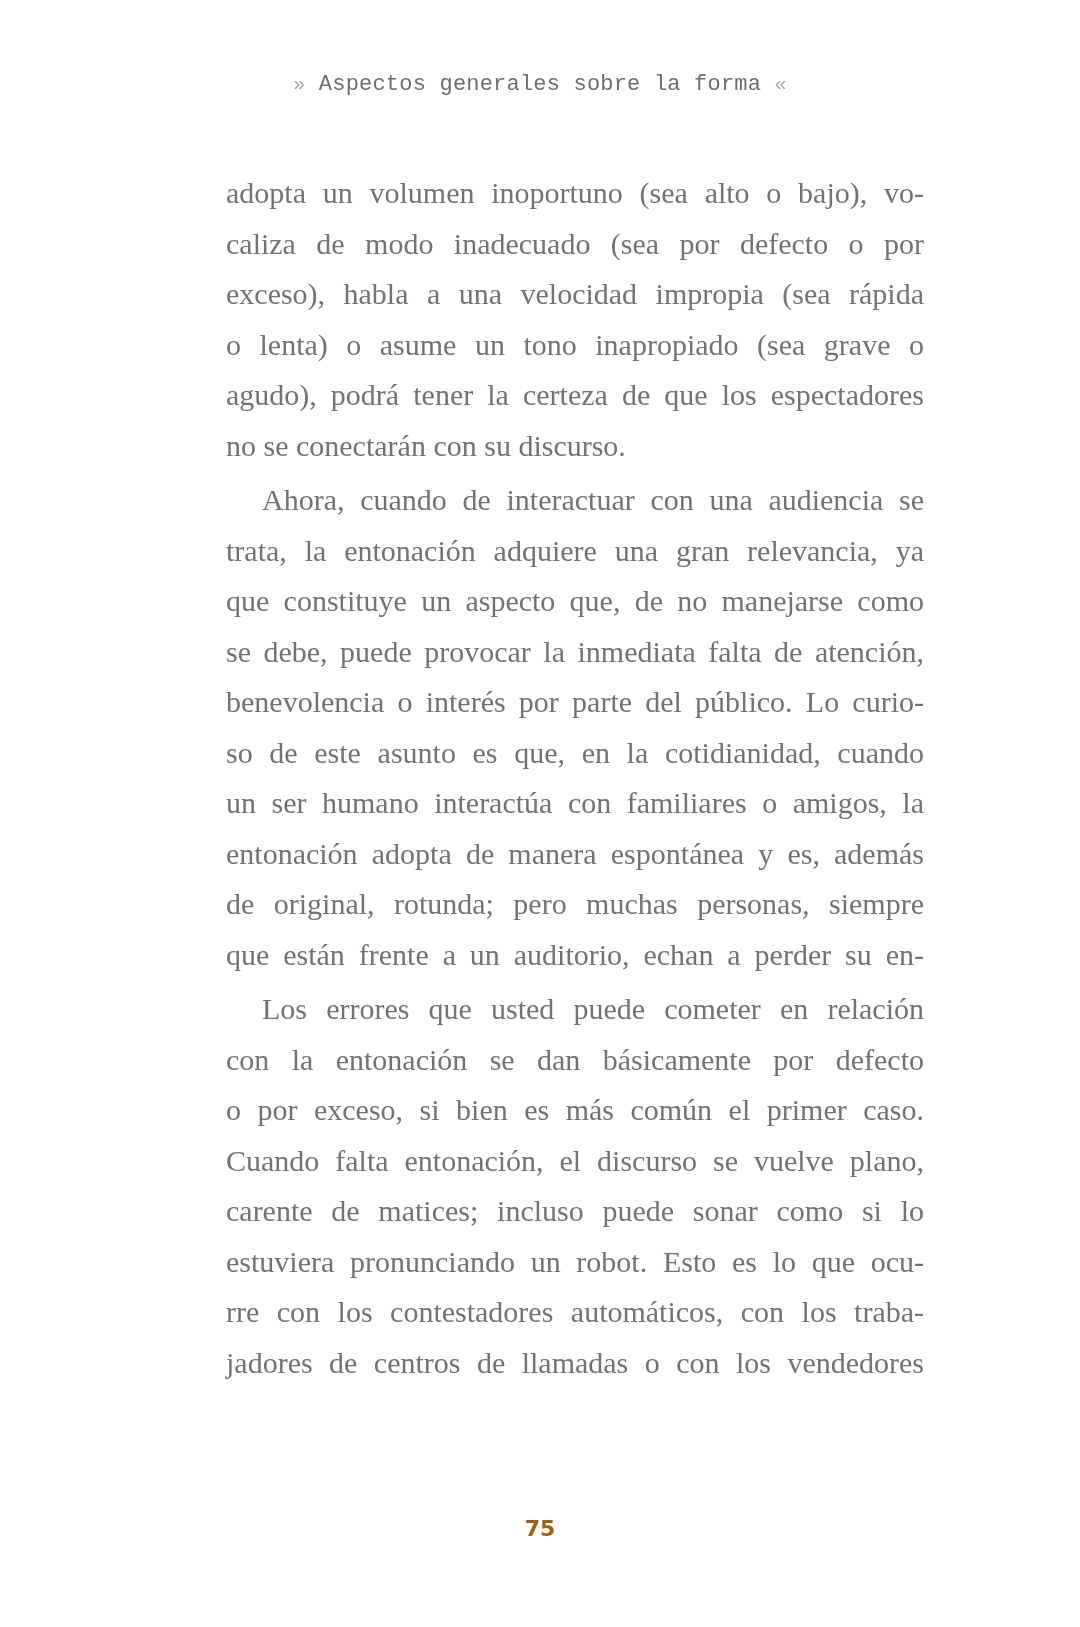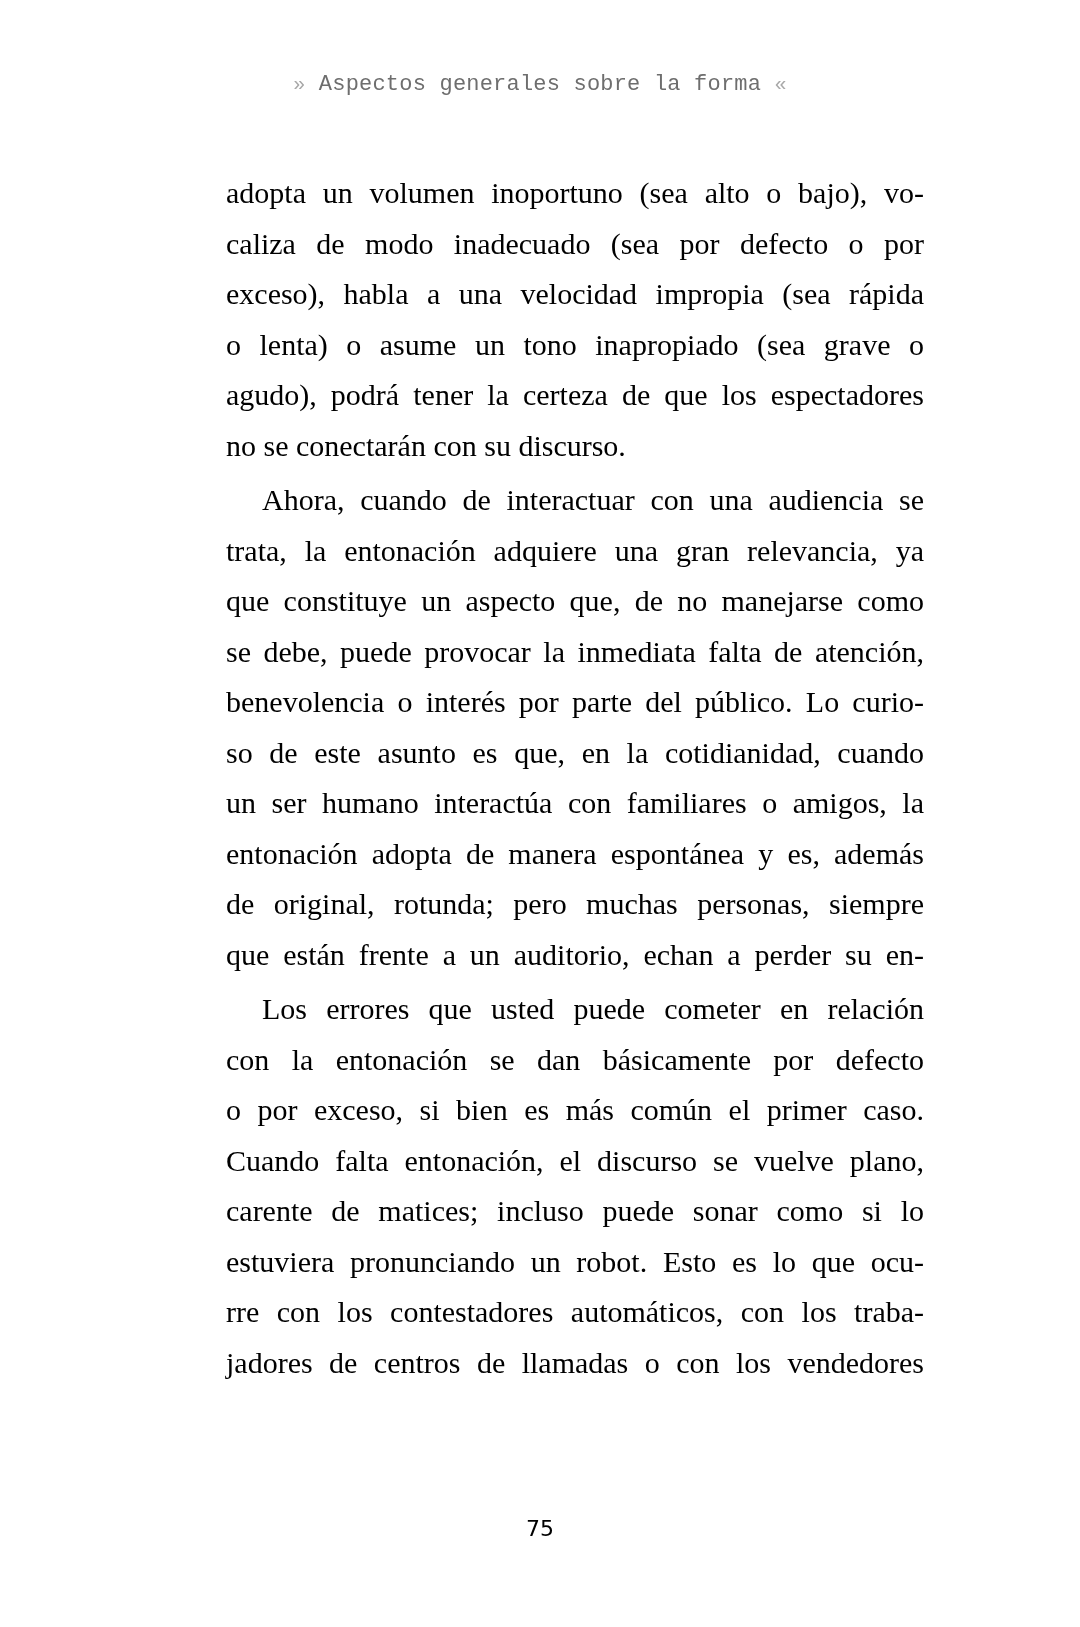--- a/index.html
+++ b/index.html
@@ -29,21 +29,21 @@
       font-size: 20px;
     }
     .text-block {
       position: absolute;
       top: 168px;
       left: 226px;
       width: 698px;
       font-family: "Liberation Serif", serif;
       font-size: 30px;
       line-height: 50.5px;
-      color: #000000;
+      color: #737373;
     }
     .text-block p {
       margin: 0 0 4px 0;
     }
     .line {
       display: block;
       text-align: justify;
       text-align-last: justify;
       white-space: nowrap;
       height: 50.5px;
@@ -56,21 +56,22 @@
       font-family: Liberation Serif, serif;
     }
     .page-number {
       position: absolute;
       top: 1516px;
       left: 0;
       width: 1080px;
       text-align: center;
       font-family: "DejaVu Sans", sans-serif;
       font-size: 22px;
-      color: #000000;
+      color: #a16207;
+      font-weight: bold;
     }
   </style>
 </head>
 <body>
 
 <div class="running-header">
   <span class="guillemet">»</span>
   <span>Aspectos generales sobre la forma</span>
   <span class="guillemet">«</span>
 </div>

